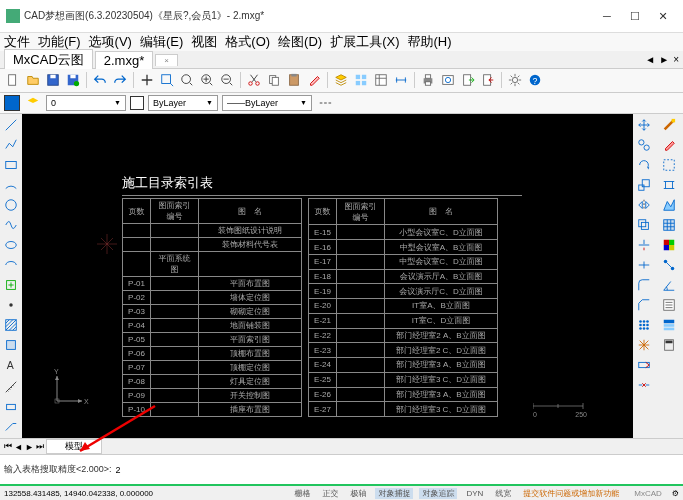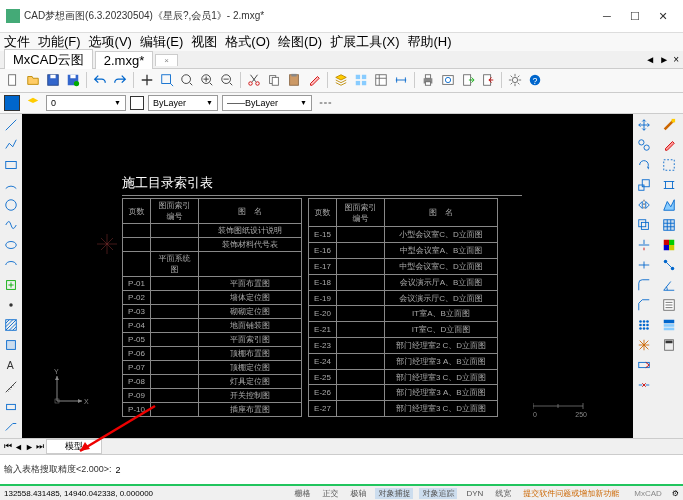--- a/index.html
+++ b/index.html
@@ -486,20 +486,25 @@
                 <td>E-20</td>
                 <td></td>
                 <td>IT室A、B立面图</td>
               </tr>
               <tr>
                 <td>E-21</td>
                 <td></td>
                 <td>IT室C、D立面图</td>
               </tr>
               <tr>
+                <td>E-22</td>
+                <td></td>
+                <td>部门经理室2 A、B立面图</td>
+              </tr>
+              <tr>
                 <td>E-23</td>
                 <td></td>
                 <td>部门经理室2 C、D立面图</td>
               </tr>
               <tr>
                 <td>E-24</td>
                 <td></td>
                 <td>部门经理室3 A、B立面图</td>
               </tr>
               <tr>

